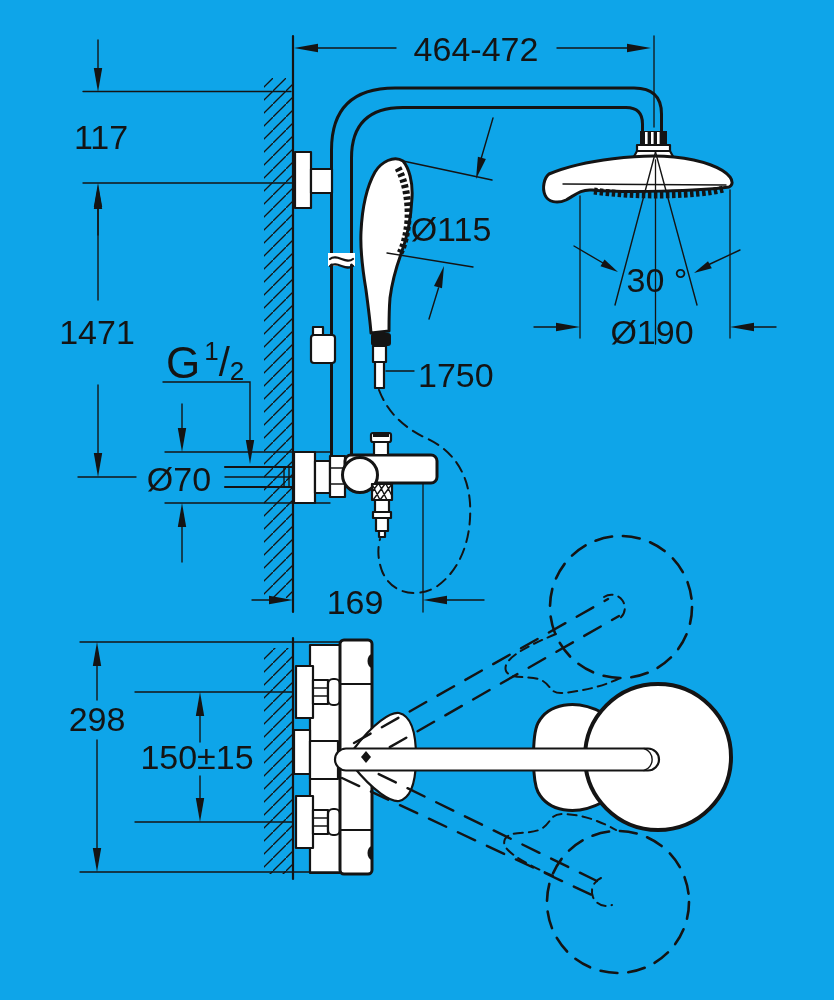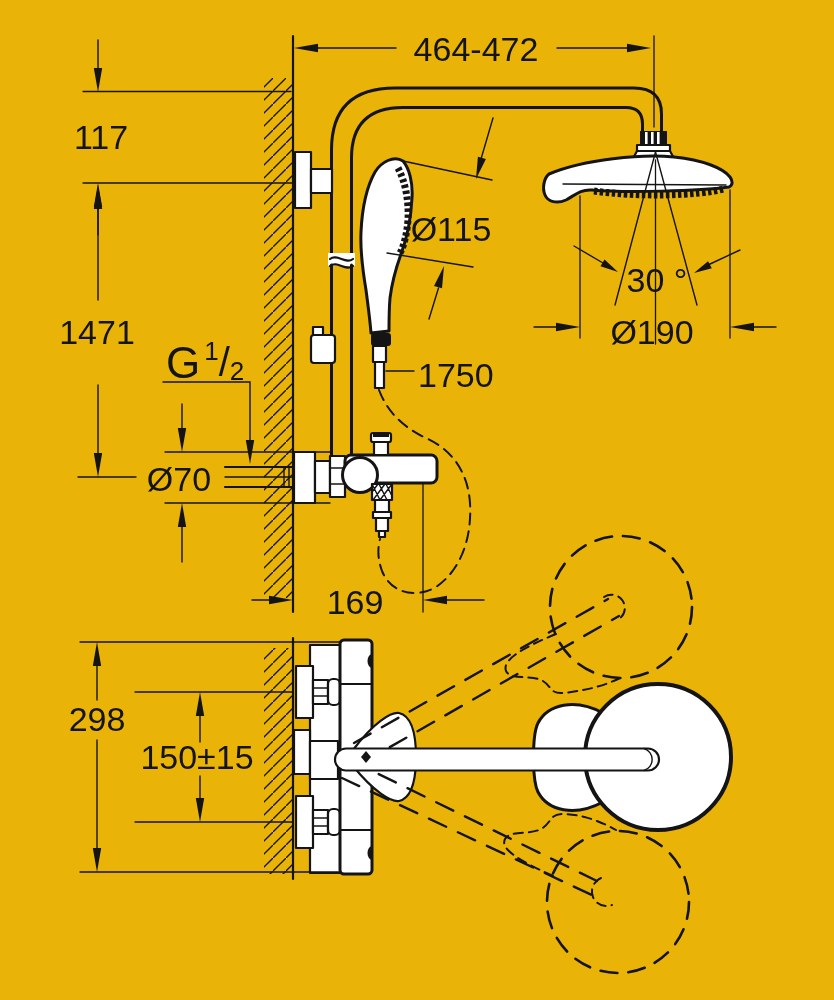--- a/index.html
+++ b/index.html
@@ -1,16 +1,16 @@
 <!DOCTYPE html>
 <html><head>
 <meta charset="utf-8">
 <style>
   html,body{margin:0;padding:0;background:#ffffff;}
-  .stage{width:834px;height:1000px;position:relative;background:#eab308;}
+  .stage{width:834px;height:1000px;position:relative;background:#0ea5e9;}
   svg{display:block;}
   .thin{stroke:#141414;stroke-width:1.4;fill:none;stroke-linecap:round;}
   .ext{stroke:#141414;stroke-width:1.3;fill:none;stroke-linecap:round;}
   .med{stroke:#141414;stroke-width:2.2;fill:none;stroke-linecap:round;stroke-linejoin:round;}
   .thick{stroke:#141414;stroke-width:3;fill:none;stroke-linecap:round;stroke-linejoin:round;}
   .thickw{stroke:#141414;stroke-width:3;fill:#ffffff;stroke-linejoin:round;}
   .medw{stroke:#141414;stroke-width:2.2;fill:#ffffff;stroke-linejoin:round;}
   .arrow{fill:#141414;stroke:none;}
   .inkfill{fill:#141414;stroke:none;}
   .dimtxt{font-family:"Liberation Sans","DejaVu Sans",sans-serif;font-size:34px;fill:#141414;}

